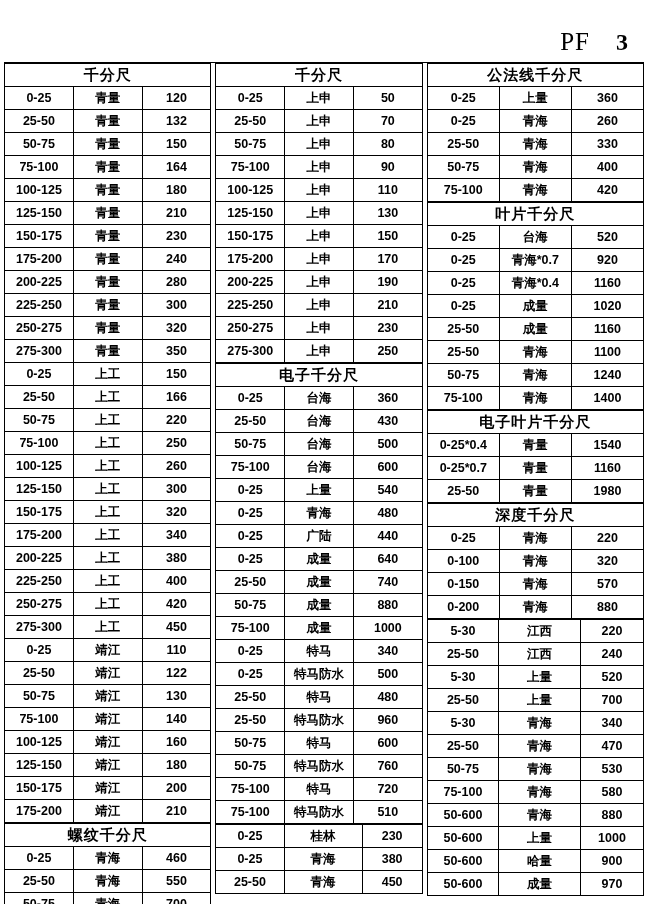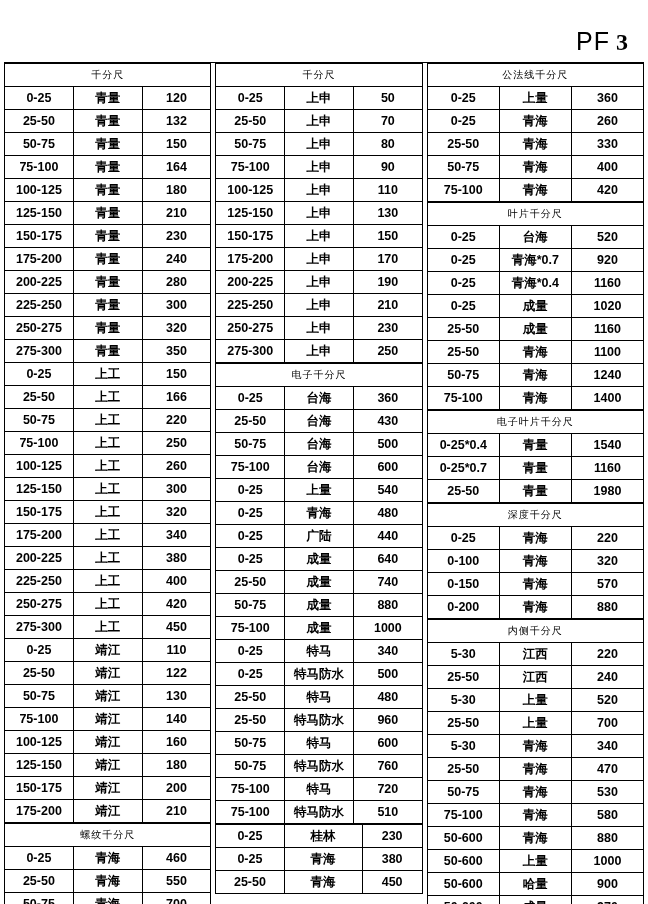--- a/index.html
+++ b/index.html
@@ -24,24 +24,24 @@
   }
   .header {
     height: 62px;
     display: flex;
     align-items: flex-end;
     justify-content: flex-end;
     padding-right: 20px;
     box-sizing: border-box;
   }
   .header .pf {
-    font-family: Liberation Sans, sans-serif;
+    font-family: Liberation Serif, serif;
     font-size: 25px;
     letter-spacing: 1px;
-    margin-right: 6px;
+    margin-right: 26px;
     padding-bottom: 6px;
   }
   .header .pgnum {
     font-family: "Liberation Serif", serif;
     font-size: 24px;
     font-weight: bold;
     padding-bottom: 6px;
   }
   .rule {
     border-top: 1px solid #000;
@@ -72,22 +72,22 @@
     vertical-align: middle;
     padding: 0 1px;
     overflow: hidden;
     white-space: nowrap;
     font-weight: bold;
   }
   td.c-range { width: 33%; }
   td.c-name  { width: 38%; }
   td.c-val   { width: 29%; }
   tr.title-row td {
-    font-weight: normal;
-    font-size: 10px;
+    font-weight: bold;
+    font-size: 15px;
     letter-spacing: 1px;
   }
   .colgap { width: 4px; }
 </style>
 </head>
 <body>
 
 <div id="page">
 
   <div class="header">
@@ -605,23 +605,20 @@
             </tr>
             <tr>
               <td class="c-range">0-200</td>
               <td class="c-name">青海</td>
               <td class="c-val">880</td>
             </tr>
           </tbody>
         </table>
         <table class="tbl">
           <tbody>
-            <tr class="title-row">
-              <td colspan="3">内侧千分尺</td>
-            </tr>
             <tr>
               <td class="c-range">5-30</td>
               <td class="c-name">江西</td>
               <td class="c-val">220</td>
             </tr>
             <tr>
               <td class="c-range">25-50</td>
               <td class="c-name">江西</td>
               <td class="c-val">240</td>
             </tr>

